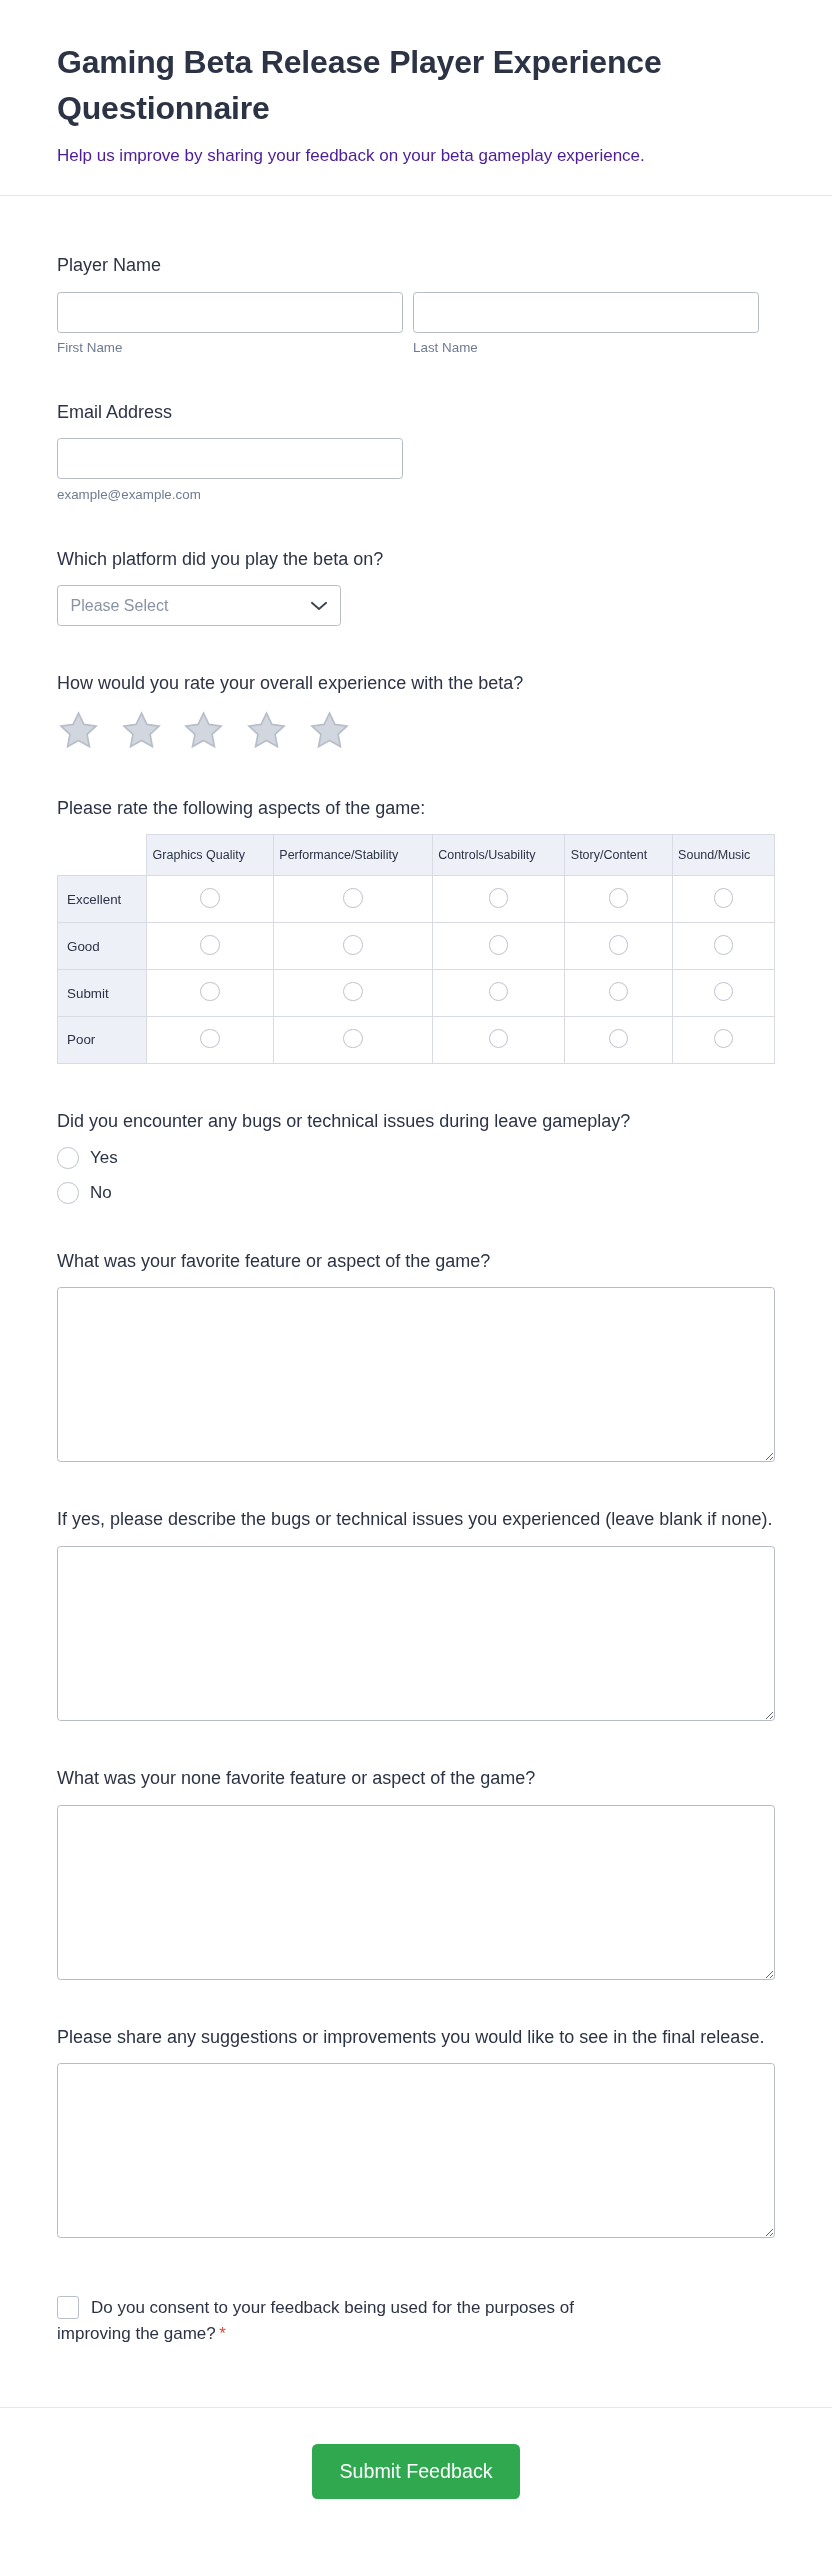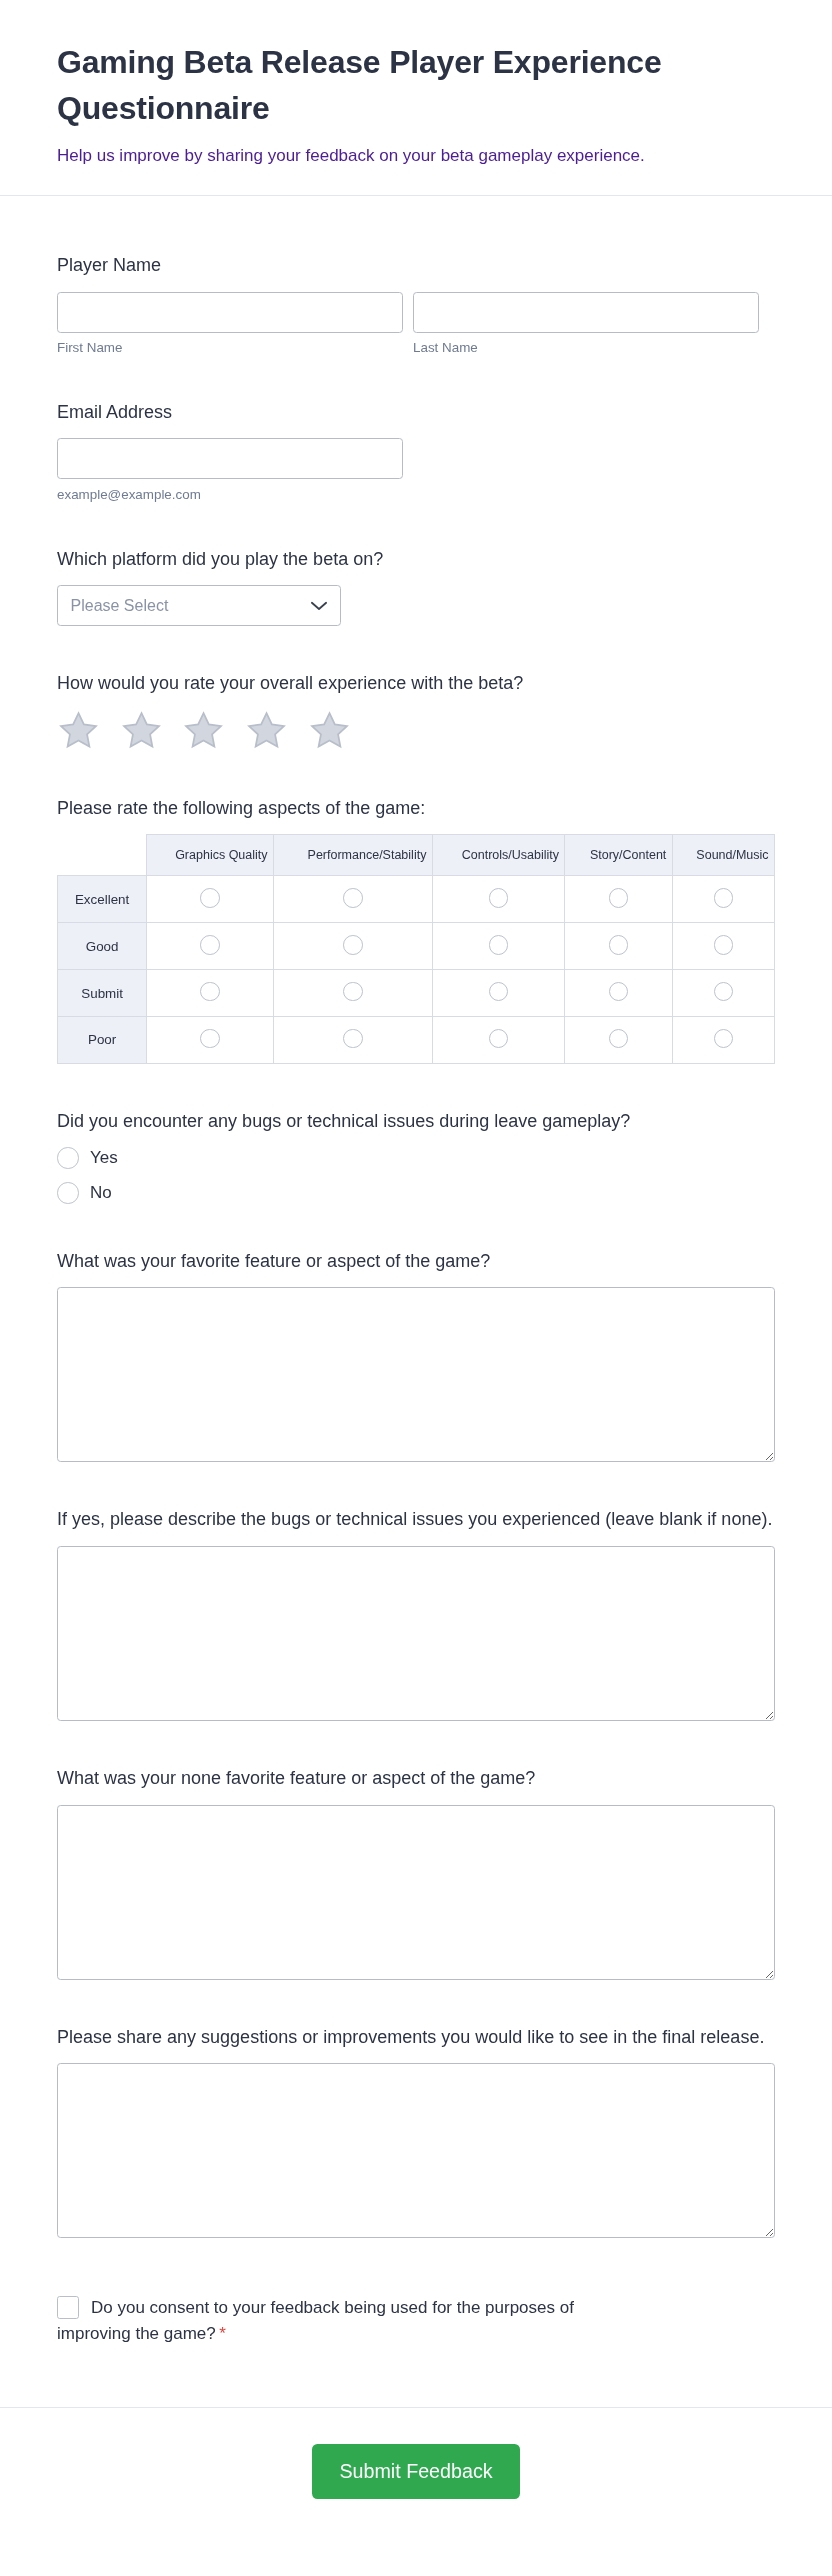--- a/index.html
+++ b/index.html
@@ -80,31 +80,31 @@
     border-collapse: collapse;
     width: 100%;
     margin-top: 7.2px;
   }
   table.matrix th, table.matrix td { border: 0.9px solid #d8dbe4; }
   table.matrix thead th {
     background: #eef0f7;
     font-size: 12.5px;
     font-weight: 400;
     color: #2c3345;
-    text-align: right;
+    text-align: left;
     padding: 11.6px 5.4px;
     line-height: 1.35;
   }
   table.matrix thead th.corner { border: none; background: #fff; }
   table.matrix tbody th.row-label {
     background: #eef0f7;
     font-size: 13.4px;
     font-weight: 400;
     color: #2c3345;
-    text-align: center;
+    text-align: left;
     padding: 0 9px;
     white-space: nowrap;
   }
   table.matrix td.radio-cell {
     background: #fff;
     text-align: center;
     padding: 11.6px 0;
   }
   .m-radio {
     display: inline-block;

